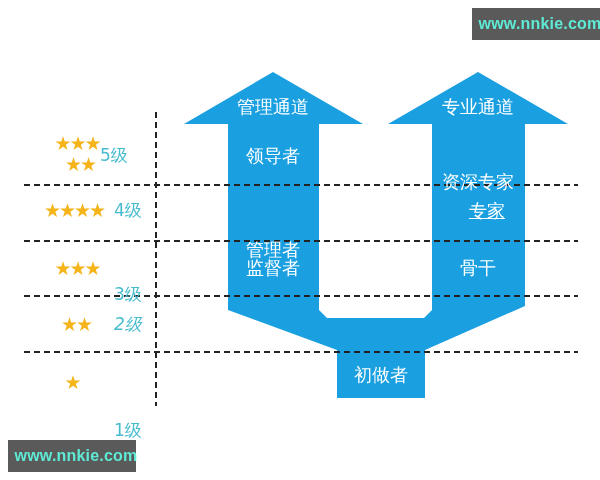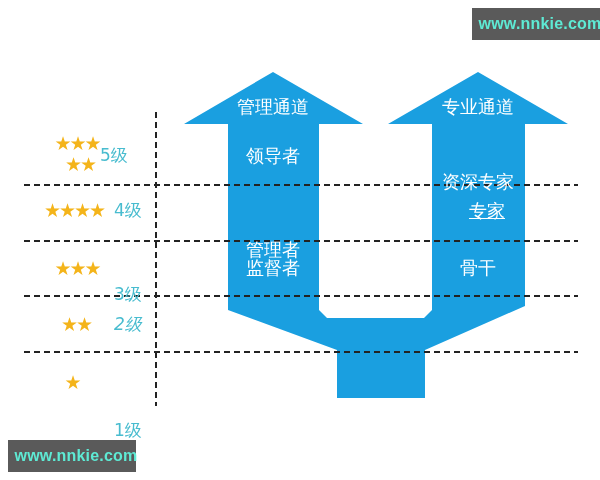--- a/index.html
+++ b/index.html
@@ -114,17 +114,18 @@
   <div class="path-text" style="left:273px;top:96px;text-align:center;">管理通道</div>
   <div class="path-text" style="left:273px;top:145px;text-align:center;">领导者</div>
   <div class="path-text" style="left:273px;top:200px;margin-top:39px;">管理者</div>
   <div class="path-text" style="left:478px;top:96px;">专业通道</div>
 
   <div class="path-text" style="left:273px;top:257px;">监督者</div>
   <div class="path-text" style="left:478px;top:145px;margin-top:26px;">资深专家</div>
   <div class="path-text" style="left:487px;top:200px;text-decoration:underline;">专家</div>
   <div class="path-text" style="left:478px;top:257px;">骨干</div>
 
+  <div class="path-text" style="left:381px;top:364px;">初做者</div>
 
   <div class="watermark" style="left:472px;top:8px;width:120px;height:32px;">www.nnkie.com</div>
   <div class="watermark" style="left:8px;top:440px;width:120px;height:32px;">www.nnkie.com</div>
 
 </div>
 
 </body></html>

